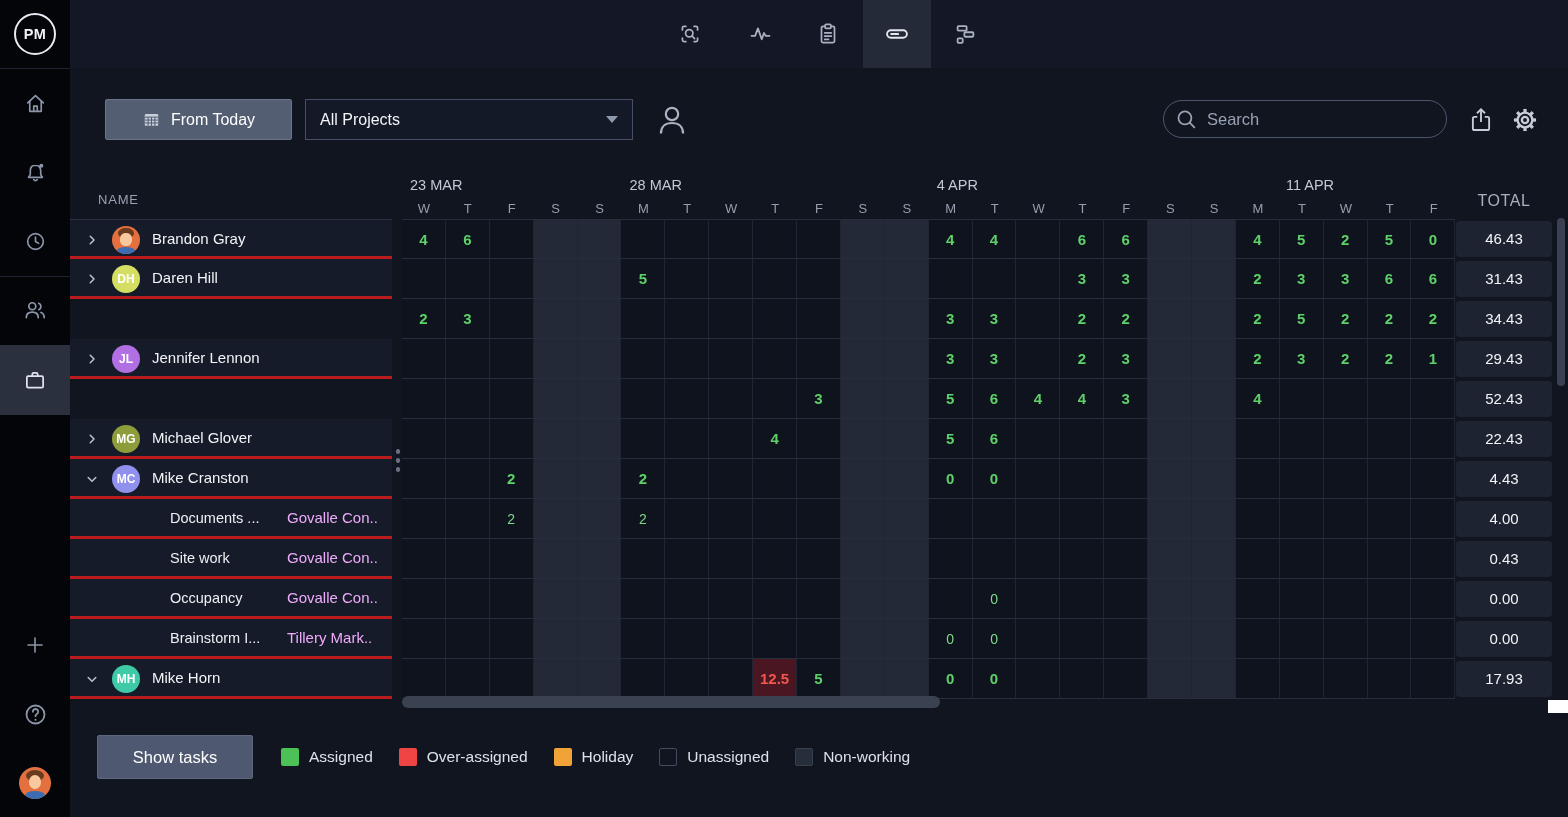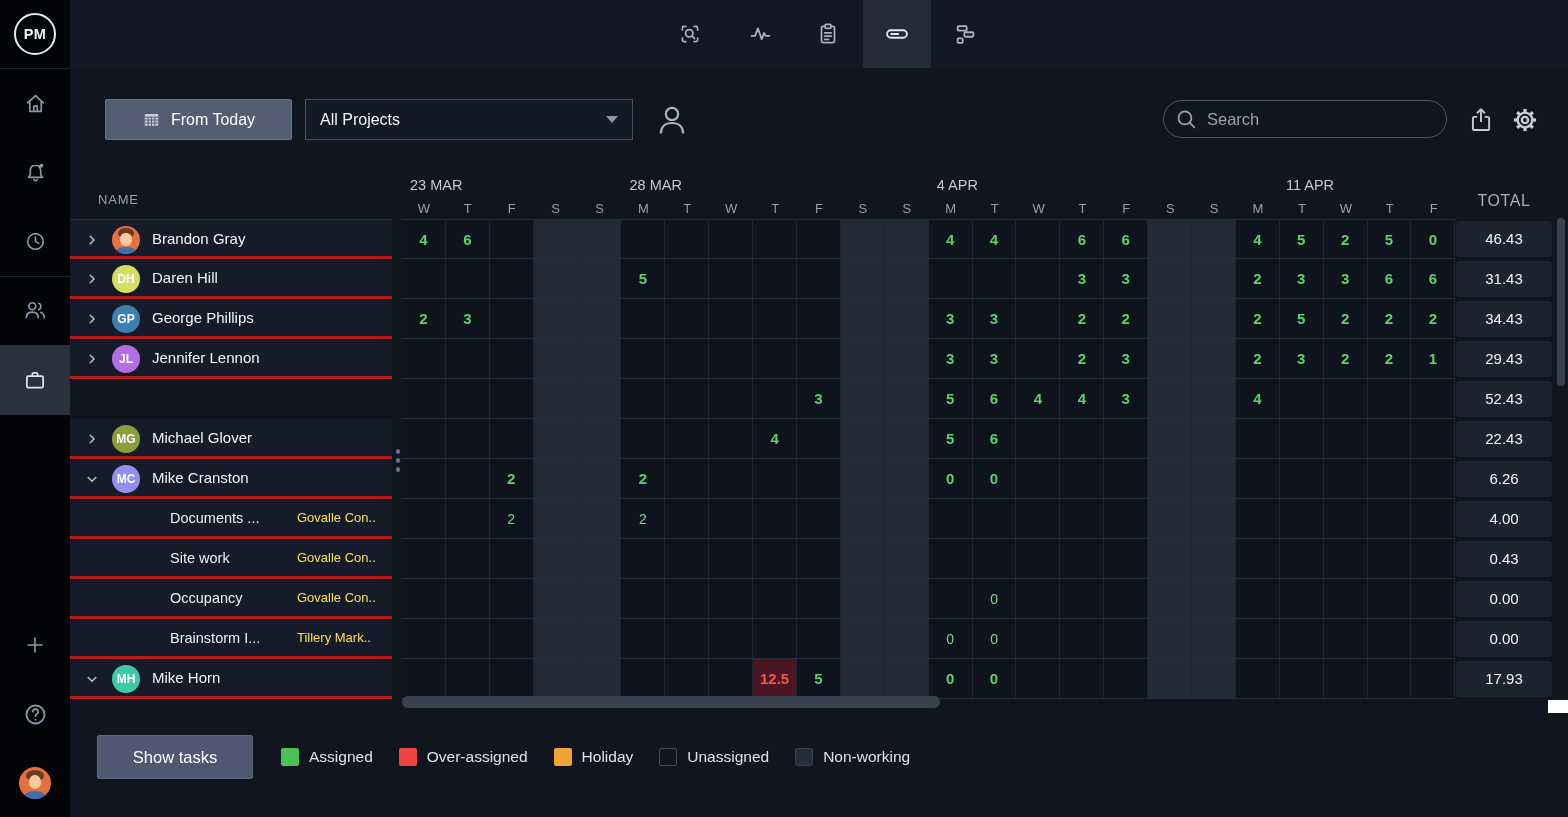--- a/index.html
+++ b/index.html
@@ -49,21 +49,21 @@
   .rows{position:absolute;left:0;top:219px;width:1496px;}
   .row{position:relative;height:40px;}
   .name-cell{position:absolute;left:0;top:0;width:322px;height:100%;background:#161b29;border-bottom:3px solid #b91c1c;
         display:flex;align-items:center;box-sizing:border-box;}
   .row:first-child .name-cell{border-top:1px solid #2a3140;}
   .chev{position:absolute;left:15px;top:13px;display:flex;color:#b9c0cc;}
   .avatar{position:absolute;left:42px;top:6px;width:28px;height:28px;border-radius:50%;display:flex;align-items:center;justify-content:center;
         color:#fff;font-size:12px;font-weight:bold;flex:none;}
   .pname{position:absolute;left:82px;color:#f2f4f8;font-size:15px;white-space:nowrap;}
   .task-title{position:absolute;left:100px;color:#edeff4;font-size:14.5px;white-space:nowrap;}
-  .task-project{position:absolute;left:227px;color:#fde047;font-size:13px;white-space:nowrap;}
+  .task-project{position:absolute;left:217px;color:#f0abfc;font-size:15px;white-space:nowrap;}
   .cells{position:absolute;left:332px;top:0;height:100%;display:flex;}
   .cell{width:43.9px;height:100%;box-sizing:border-box;background:#0f131d;border-right:1px solid #1f2533;border-bottom:1px solid #262d3c;
         display:flex;align-items:center;justify-content:center;}
   .row:first-child .cell{border-top:1px solid #262d3c;}
   .cell.weekend{background:#232937;}
   .cell.over{background:#4a1622;}
   .val{color:#5ed169;font-weight:bold;font-size:15px;}
   .val.muted{font-weight:normal;color:#7ed887;font-size:14px;}
   .val.overtxt{color:#f2564d;font-size:15px;}
   .total-cell{position:absolute;left:1386px;top:0;width:96px;height:100%;}
@@ -414,29 +414,20 @@
             </div>
             <div class="cell">
               <span class="val">6</span>
             </div>
           </div>
           <div class="total-cell">
             <div class="total-inner">31.43</div>
           </div>
         </div>
         <div class="row">
-          <div class="name-cell">
-            <span class="chev">
-              <svg width="14" height="14" viewBox="0 0 24 24" fill="none" stroke="currentColor" stroke-width="2.6" stroke-linecap="round" stroke-linejoin="round">
-                <polyline points="9 5.5 15.5 12 9 18.5"></polyline>
-              </svg>
-            </span>
-            <span class="avatar" style="background: rgb(62, 127, 177);">GP</span>
-            <span class="pname">George Phillips</span>
-          </div>
           <div class="cells">
             <div class="cell">
               <span class="val">2</span>
             </div>
             <div class="cell">
               <span class="val">3</span>
             </div>
             <div class="cell"></div>
             <div class="cell weekend"></div>
             <div class="cell weekend"></div>
@@ -669,21 +660,21 @@
             <div class="cell"></div>
             <div class="cell weekend"></div>
             <div class="cell weekend"></div>
             <div class="cell"></div>
             <div class="cell"></div>
             <div class="cell"></div>
             <div class="cell"></div>
             <div class="cell"></div>
           </div>
           <div class="total-cell">
-            <div class="total-inner">6.26</div>
+            <div class="total-inner">4.43</div>
           </div>
         </div>
         <div class="row">
           <div class="name-cell">
             <span class="task-title">Documents ...</span>
             <span class="task-project">Govalle Con..</span>
           </div>
           <div class="cells">
             <div class="cell"></div>
             <div class="cell"></div>

